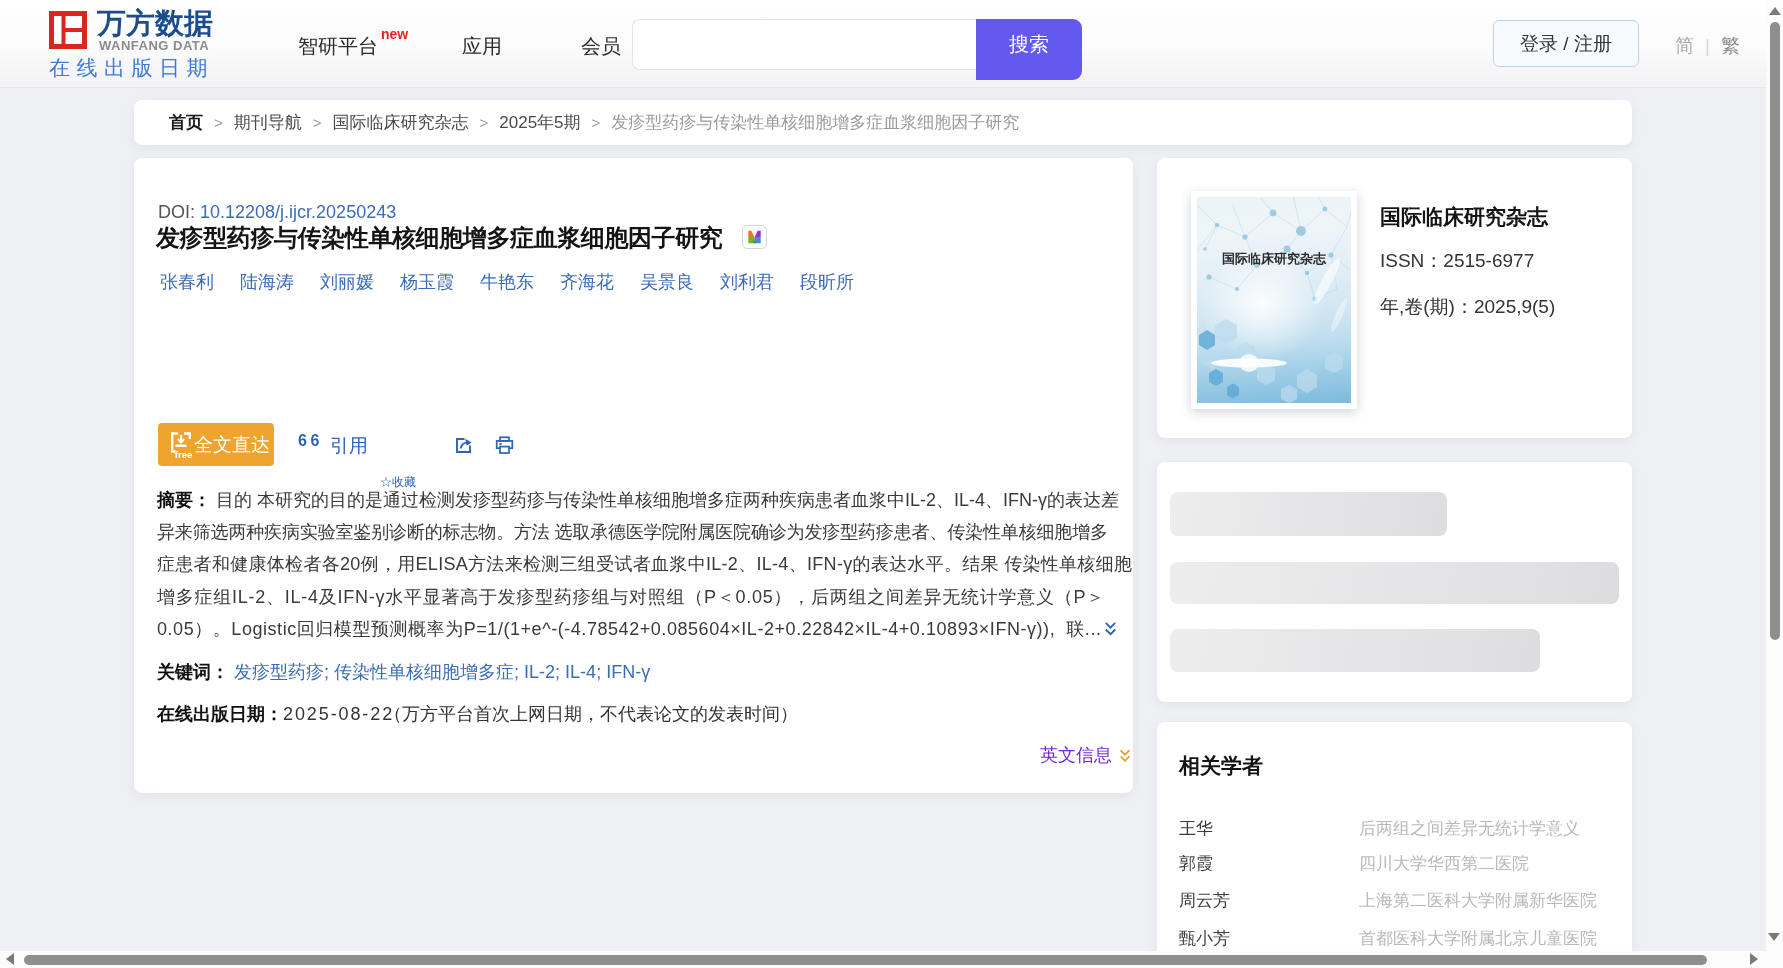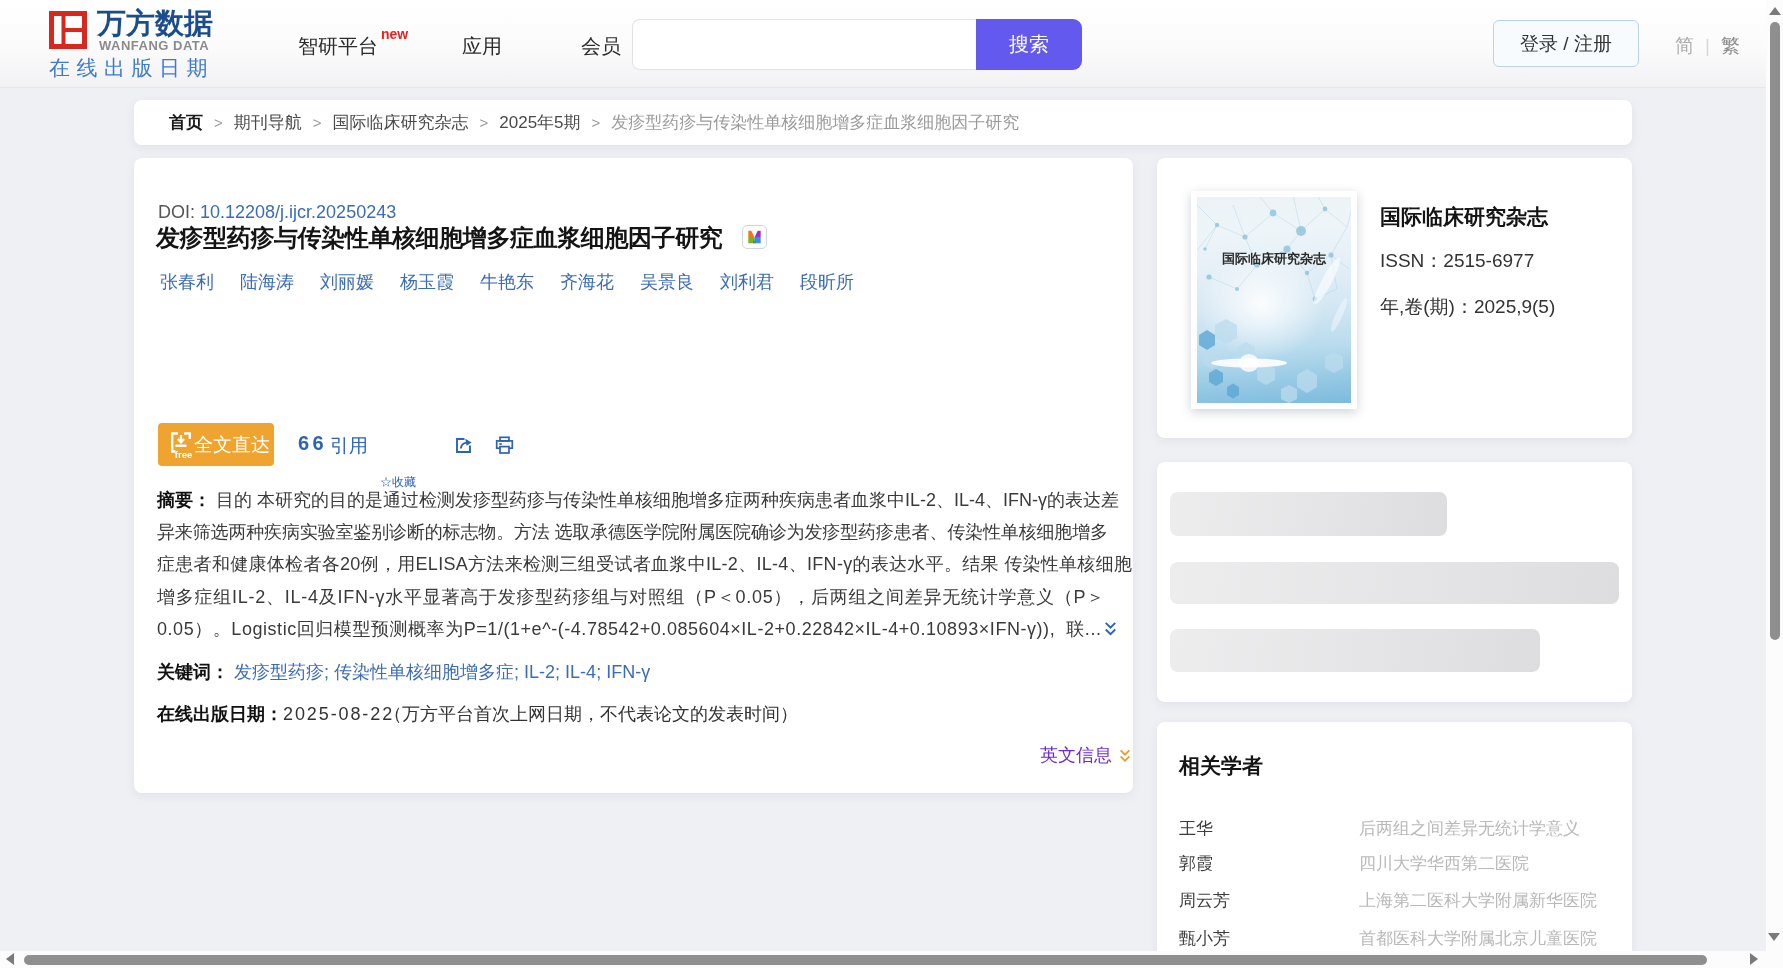--- a/index.html
+++ b/index.html
@@ -17,21 +17,21 @@
     border-bottom:1px solid #e7e7ea; }
   #logoicon { position:absolute; left:49px; top:11px; }
   #wfname { position:absolute; left:97px; top:9px; font-size:29px; font-weight:bold; color:#1b4c8c; }
   #wfen { position:absolute; left:99px; top:39px; font-size:13px; font-weight:bold; color:#8b8b8b; letter-spacing:0.5px; }
   #wfzh { position:absolute; left:49px; top:57px; font-size:21px; color:#3e7ad2; letter-spacing:6.5px; }
   .nav { position:absolute; top:36px; font-size:20px; color:#2b2b2b; }
   #newbadge { position:absolute; left:381px; top:27px; color:#f0201d; font-size:14px; font-weight:bold; }
   #searchbox { position:absolute; left:632px; top:19px; width:450px; height:51px; }
   #searchinput { position:absolute; left:0; top:0; width:344px; height:51px; background:#fff;
      border:1px solid #e3e3e6; border-right:none; border-radius:8px 0 0 8px; }
-  #searchbtn { position:absolute; left:344px; top:0; width:106px; height:51px; background:#6459ee;
+  #searchbtn { position:absolute; left:344px; top:0; width:106px; height:61px; background:#6459ee;
      border-radius:0 9px 9px 0; color:#fff; font-size:20px; text-align:center; line-height:51px; }
   #loginbtn { position:absolute; left:1493px; top:20px; width:146px; height:47px; background:#f7fbfe;
      border:1px solid #b8d4f1; border-radius:6px; color:#333; font-size:19px; text-align:center; line-height:45px; }
   #lang { position:absolute; left:1675px; top:36px; font-size:19px; color:#adadad; }
   #lang b { color:#8b8b8b; font-weight:normal; }
   #lang span.sep { color:#d8d8d8; padding:0 11px; }
 
   
   #crumb { position:absolute; left:134px; top:100px; width:1498px; height:45px; background:#fff; border-radius:8px; box-shadow:0 3px 10px rgba(140,150,170,0.14);
      font-size:17px; color:#4a4a4a; line-height:45px; padding-left:35px; }
@@ -140,21 +140,21 @@
   <div id="authors"><a class="blue" href="#">张春利</a><a class="blue" href="#">陆海涛</a><a class="blue" href="#">刘丽媛</a><a class="blue" href="#">杨玉霞</a><a class="blue" href="#">牛艳东</a><a class="blue" href="#">齐海花</a><a class="blue" href="#">吴景良</a><a class="blue" href="#">刘利君</a><a class="blue" href="#">段昕所</a></div>
   <div id="btnrow">
     <div id="freebtn">
       <svg width="22" height="27" viewBox="0 0 22 27" style="position:absolute;left:12px;top:9px;">
         <path d="M8 1.5 H2.2 V19.5 H5.5 M14 1.5 H19.8 V7 M5.5 13.8 H16.5" fill="none" stroke="#fff" stroke-width="2.4"></path>
         <path d="M11 3 V9.5 M7.8 7 L11 10.3 L14.2 7" fill="none" stroke="#fff" stroke-width="2.2"></path>
         <text x="13.5" y="25.5" font-size="9.5" text-anchor="middle" fill="#fff" font-weight="bold">free</text>
       </svg>
       <span>全文直达</span>
     </div>
-    <div class="act" style="left:140px; top:10px; font-weight:bold; font-size:20px; letter-spacing:3.5px;">66</div>
+    <div class="act" style="left:140px; top:10px; font-weight:bold; font-size:16px; letter-spacing:3.5px;">66</div>
     <div class="act" style="left:172px; top:13px; font-size:19px;">引用</div>
     <div class="act" style="left:222px; top:13px; font-size:12px;margin-top:40px;">☆收藏</div>
     <svg class="abs" style="left:296px; top:13px;" width="19" height="19" viewBox="0 0 19 19">
       <path d="M10.5 3 H3 V16 H16 V9.5" fill="none" stroke="#2d63b7" stroke-width="1.9"></path>
       <path d="M6.8 12.5 C7.2 9.2 9.5 7 12.6 6.6" fill="none" stroke="#2d63b7" stroke-width="1.9"></path>
       <path d="M11.3 2.8 L17.6 6.4 L12.6 9.8 Z" fill="#2d63b7"></path>
     </svg>
     <svg class="abs" style="left:337px; top:13px;" width="19" height="19" viewBox="0 0 19 19">
       <rect x="5" y="1.3" width="9" height="3.6" fill="none" stroke="#2d63b7" stroke-width="1.7"></rect>
       <rect x="1.7" y="4.9" width="15.6" height="7.3" fill="none" stroke="#2d63b7" stroke-width="1.7"></rect>

